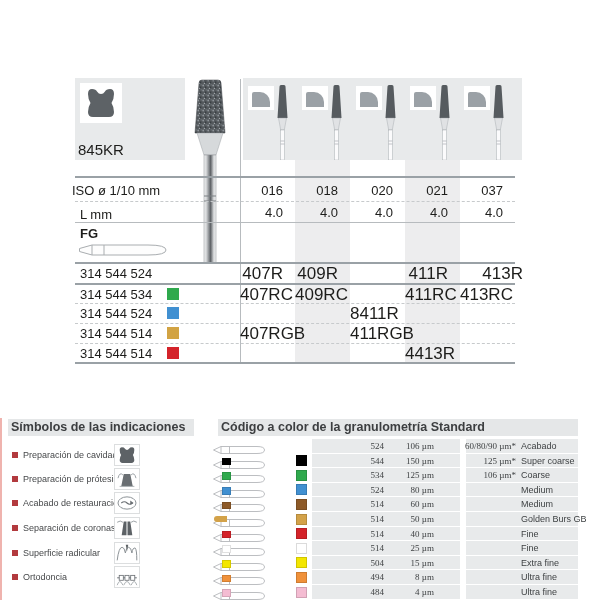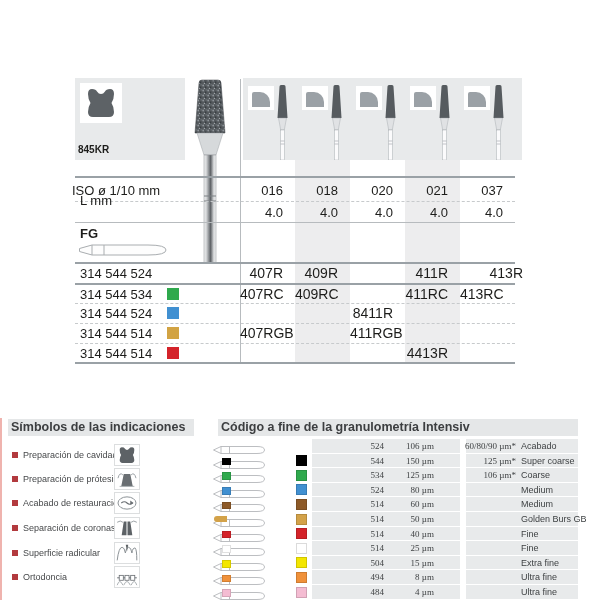--- a/index.html
+++ b/index.html
@@ -8,23 +8,23 @@
   .abs{position:absolute;}
   
   .band{background:#e8eaeb;}
   .shadecol{background:#ededee;}
   .hline{height:1px;background:#b7bbbe;}
   .hline.heavy{height:2px;background:#9aa1a6;}
   .hline.dash{height:0;background:none;border-top:1px dashed #c7cacc;}
   .vline{width:1px;background:#b7bbbe;}
   .rowlabel{font-size:13px;line-height:19px;white-space:nowrap;}
   .fglabel{font-weight:bold;font-size:13px;line-height:16px;}
-  .family{font-size:10px;font-weight:bold;line-height:16px;}
+  .family{font-size:15px;font-weight:normal;line-height:16px;}
   .cell{width:55px;text-align:right;padding-right:12px;box-sizing:border-box;
-        font-size:14px;line-height:19px;white-space:nowrap;}
+        font-size:17px;line-height:19px;white-space:nowrap;}
   .isocell{font-size:13px;}
   .swatch{width:12px;height:12px;}
   .symbolbox{background:#fff;display:flex;align-items:center;justify-content:center;}
   
   .titleband{background:#e5e7e8;height:17px;}
   .paneltitle{font-size:12.5px;font-weight:bold;color:#3c3e40;line-height:17px;white-space:nowrap;}
   .item-label{font-size:9px;color:#46484a;line-height:12px;white-space:nowrap;}
   .bullet{width:6px;height:6px;background:#b23a3e;}
   .iconbox{width:26px;height:22px;background:#fff;border:1px solid #dcdedf;box-sizing:border-box;
            display:flex;align-items:center;justify-content:center;}
@@ -159,21 +159,21 @@
     <div class="abs hline dash" style="left:75px;top:343px;width:440px;"></div>
     <div class="abs hline heavy" style="left:75px;top:362px;width:440px;"></div>
 
     <div class="abs rowlabel" style="left:72px;top:181px;">ISO ø 1/10 mm</div>
     <div class="abs cell isocell" style="left:240px;top:181px;">016</div>
     <div class="abs cell isocell" style="left:295px;top:181px;">018</div>
     <div class="abs cell isocell" style="left:350px;top:181px;">020</div>
     <div class="abs cell isocell" style="left:405px;top:181px;">021</div>
     <div class="abs cell isocell" style="left:460px;top:181px;">037</div>
 
-    <div class="abs rowlabel" style="left:80px;top:191px;">L mm</div>
+    <div class="abs rowlabel" style="left:80px;top:205px;">L mm</div>
     <div class="abs cell isocell" style="left:240px;top:203px;">4.0</div>
     <div class="abs cell isocell" style="left:295px;top:203px;">4.0</div>
     <div class="abs cell isocell" style="left:350px;top:203px;">4.0</div>
     <div class="abs cell isocell" style="left:405px;top:203px;">4.0</div>
     <div class="abs cell isocell" style="left:460px;top:203px;">4.0</div>
 
     <div class="abs fglabel" style="left:80px;top:226px;">FG</div>
     <svg class="abs" style="left:78px;top:242px;" width="92" height="16" viewBox="0 0 92 16">
       <path d="M1.5,6.5 L14,3 L70,3 Q88,3 88,8 Q88,13 70,13 L14,13 L1.5,9.5 Z" fill="#fdfdfd" stroke="#a9adb0" stroke-width="1"></path>
       <line x1="14" y1="3" x2="14" y2="13" stroke="#a9adb0" stroke-width="1"></line>
@@ -271,21 +271,21 @@
         <line x1="1" y1="12" x2="25" y2="12" stroke="#6a6f73" stroke-width="1.2"></line>
         <rect x="3.5" y="9" width="5" height="6" fill="#fff" stroke="#6a6f73" stroke-width="1"></rect>
         <rect x="10.5" y="9" width="5" height="6" fill="#fff" stroke="#6a6f73" stroke-width="1"></rect>
         <rect x="17.5" y="9" width="5" height="6" fill="#fff" stroke="#6a6f73" stroke-width="1"></rect>
       </svg>
     </div>
   </div>
 
   <div>
     <div class="abs titleband" style="left:218px;top:419px;width:360px;"></div>
-    <div class="abs paneltitle" style="left:221px;top:419px;">Código a fine de la granulometría Intensiv</div>
+    <div class="abs paneltitle" style="left:221px;top:419px;">Código a color de la granulometría Standard</div>
 
     <div class="abs gritblock" style="left:312px;top:439px;width:148px;height:161px;"></div>
     <div class="abs gritblock" style="left:466px;top:439px;width:112px;height:161px;"></div>
 
     <div id="grit-rows">
         <div class="grit-row" style="top: 439px;">
         <div class="gritbur">
           <svg width="54" height="10" viewBox="0 0 54 10">
             <path d="M1.5,5 L9,1.5 L45,1.5 Q52.5,1.5 52.5,5 Q52.5,8.5 45,8.5 L9,8.5 Z" fill="#fff" stroke="#b4b7ba" stroke-width="0.9"></path>
             <line x1="9" y1="1.5" x2="9" y2="8.5" stroke="#b4b7ba" stroke-width="0.9"></line>

